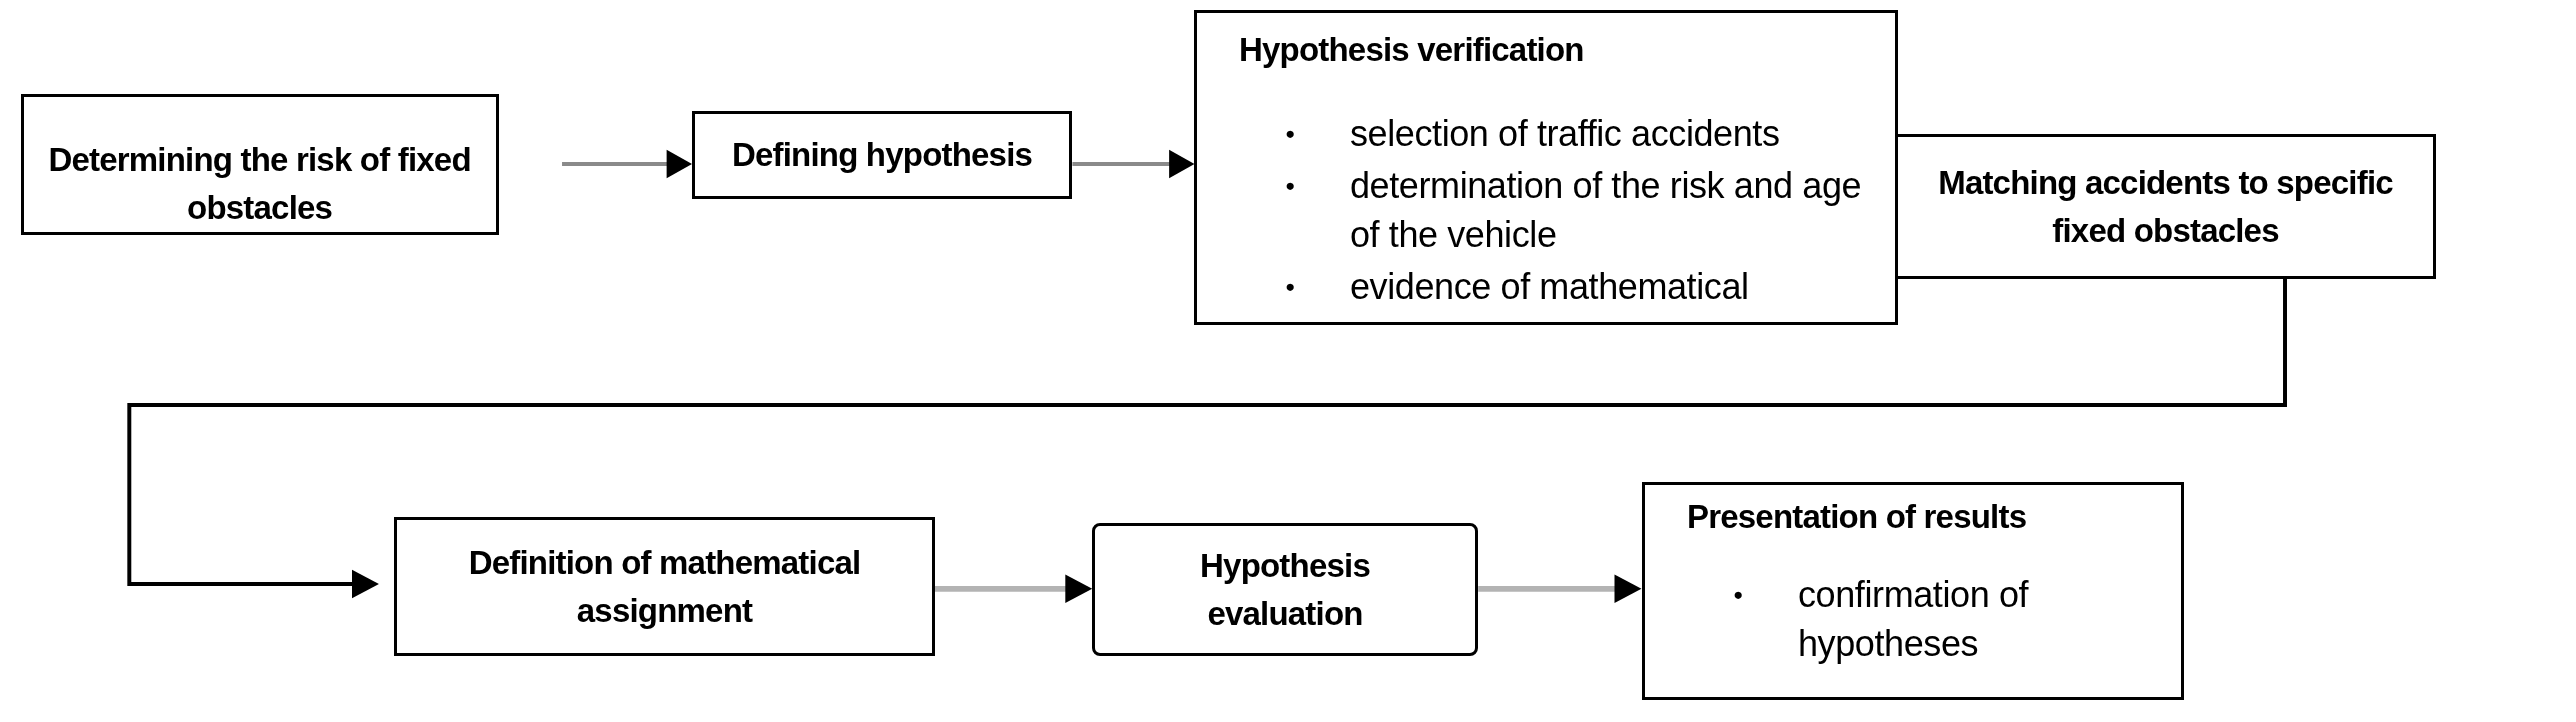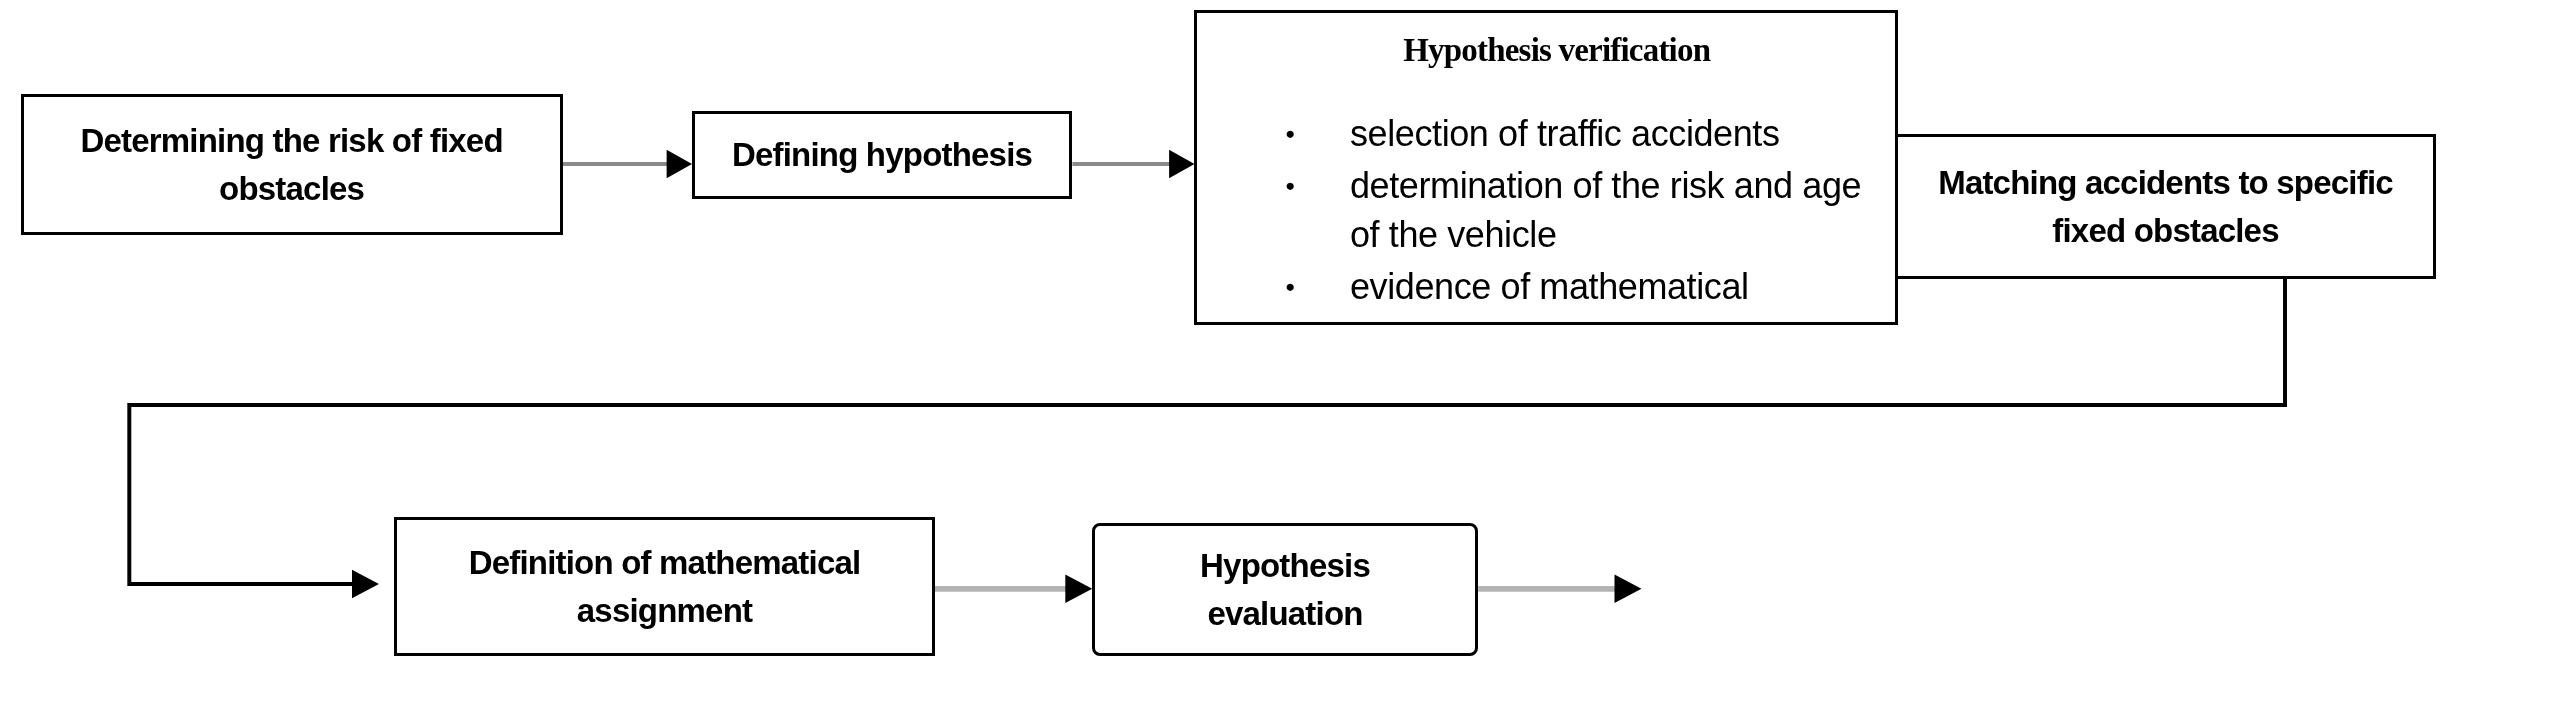--- a/index.html
+++ b/index.html
@@ -41,23 +41,22 @@
     font-weight: bold;
     font-size: 33px;
     letter-spacing: -0.8px;
     line-height: 48px;
     white-space: pre-line;
   }
   .node.listbox {
     padding: 12.7px 20.6px 0 26px;
   }
   .node.listbox .title {
-    text-align: center;
+    text-align: left;
     margin: 0 0 35px 16px;
-    font-family: Liberation Serif, serif;
   }
   .node.listbox.results {
     padding-top: 8px;
   }
   .node.listbox.results .title {
     margin-bottom: 28.5px;
   }
   ul.bullets {
     list-style: none;
     margin: 0;
@@ -104,21 +103,21 @@
     <polyline class="arrow-elbow" points="2883,295 2883,511 163,511 163,737 448,737"></polyline>
     <polygon class="arrowhead" points="444,719 444,755 478,737"></polygon>
 
     <line class="arrow-light" x1="1160" y1="743" x2="1348" y2="743"></line>
     <polygon class="arrowhead" points="1344,725 1344,761 1378,743"></polygon>
 
     <line class="arrow-light" x1="1865" y1="743" x2="2041" y2="743"></line>
     <polygon class="arrowhead" points="2037,725 2037,761 2071,743"></polygon>
   </svg>
 
-  <div class="node center" style="left:20.6px; top:94px; width:542px; height:141px;">
+  <div class="node center" style="left:20.6px; top:94px; width:478px; height:141px;align-items:flex-end;">
     <div class="title">Determining the risk of fixed
 obstacles</div>
   </div>
 
   <div class="node center" style="left:692px; top:111px; width:380px; height:88px;">
     <div class="title">Defining hypothesis</div>
   </div>
 
   <div class="node listbox" style="left:1194px; top:10.3px; width:704px; height:315px;">
     <div class="title">Hypothesis verification</div>
@@ -138,15 +137,22 @@
   <div class="node center" style="left:394px; top:517px; width:541px; height:139px;">
     <div class="title">Definition of mathematical
 assignment</div>
   </div>
 
   <div class="node center" style="left:1092px; top:523px; width:386px; height:133px;border-radius:8px;">
     <div class="title">Hypothesis
 evaluation</div>
   </div>
 
+  <div class="node listbox results" style="left:1642px; top:482px; width:542px; height:218px;">
+    <div class="title">Presentation of results</div>
+    <ul class="bullets">
+      <li>confirmation of
+hypotheses</li>
+    </ul>
+  </div>
 
 </div>
 
 
 </body></html>

